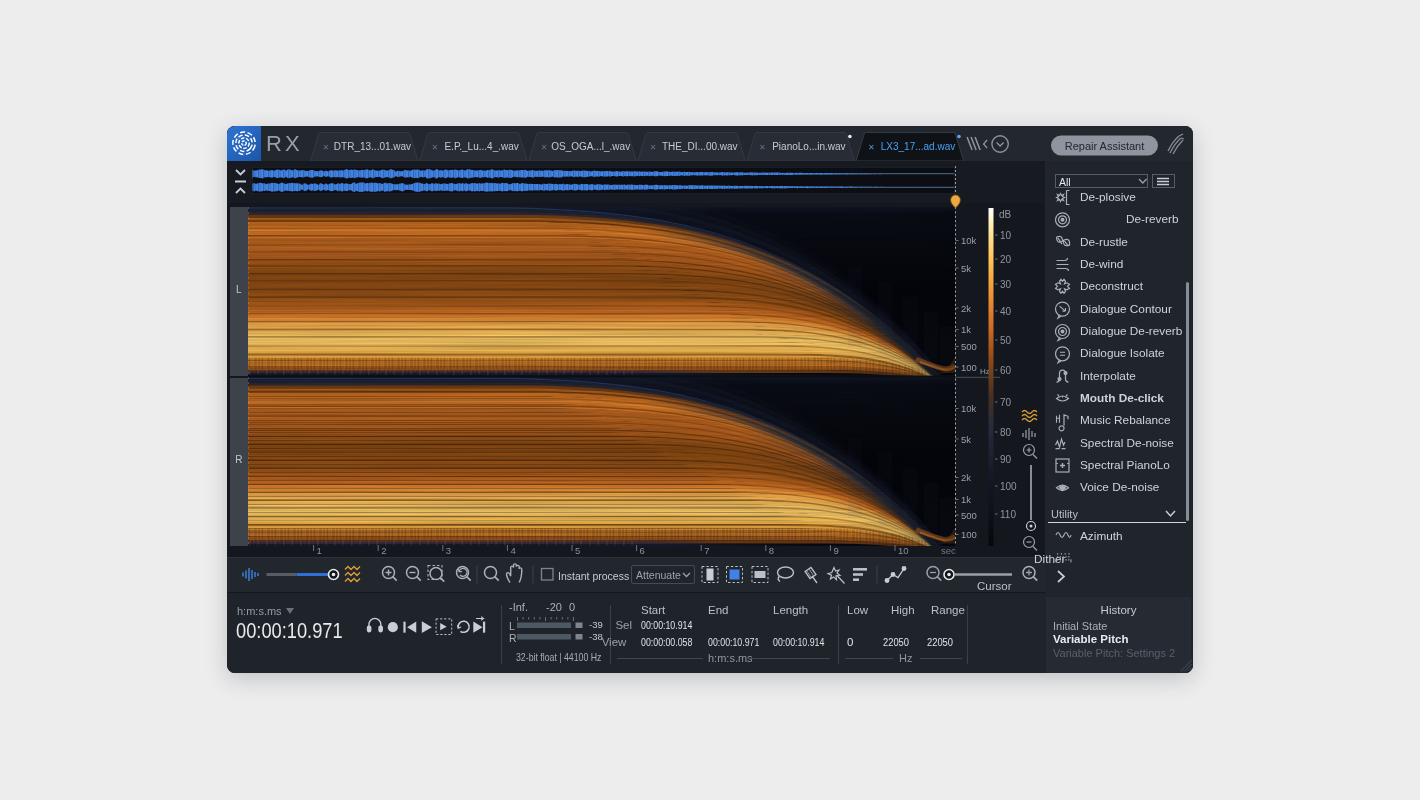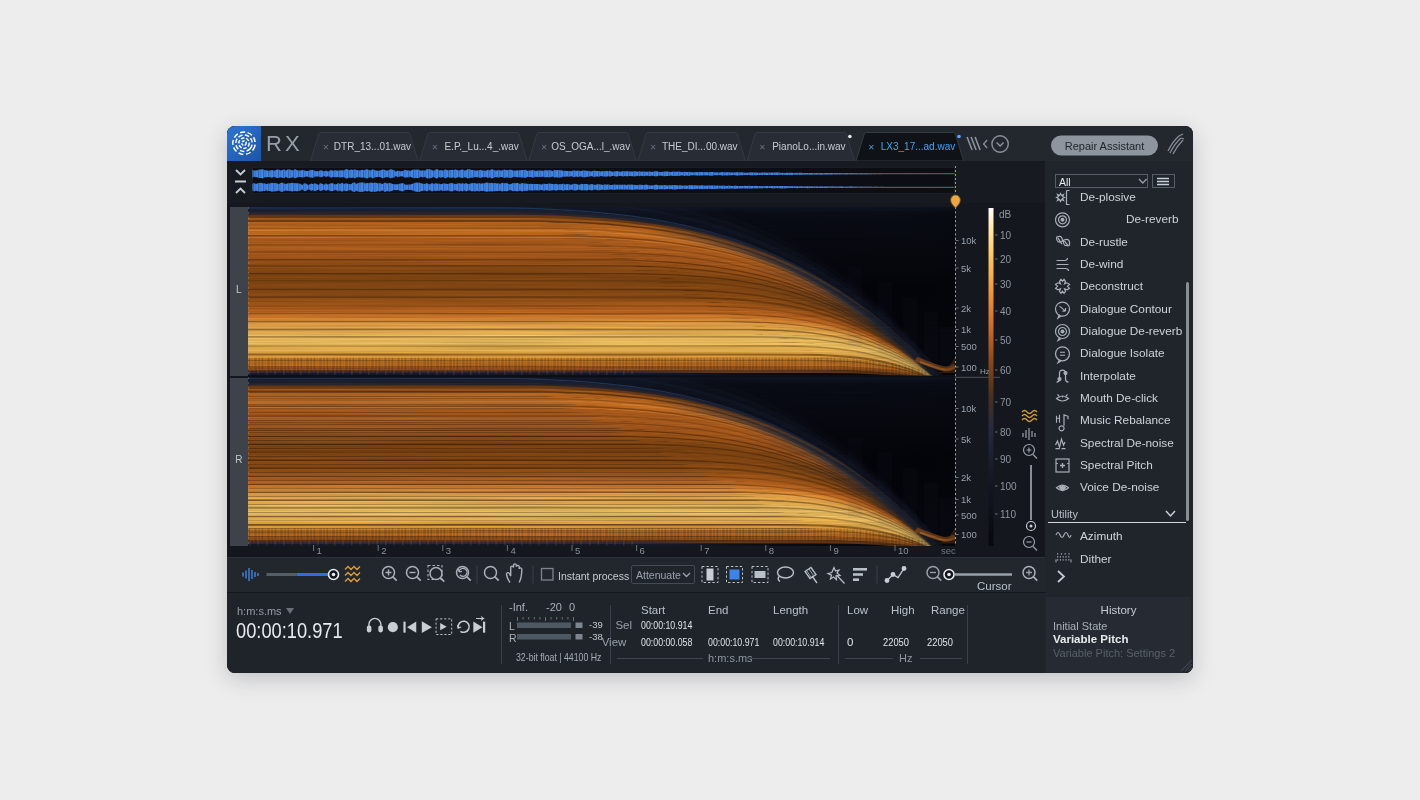--- a/index.html
+++ b/index.html
@@ -540,24 +540,24 @@
     </svg>
     <div style="position:absolute;left:853px;top:65.0px;width:130px;height:14px;font-size:11.8px;color:#ced3d9;">De-plosive</div>
     <div style="position:absolute;left:853px;top:87.3px;width:130px;height:14px;font-size:11.8px;color:#ced3d9;margin-left:46px;">De-reverb</div>
     <div style="position:absolute;left:853px;top:109.7px;width:130px;height:14px;font-size:11.8px;color:#ced3d9;">De-rustle</div>
     <div style="position:absolute;left:853px;top:132.0px;width:130px;height:14px;font-size:11.8px;color:#ced3d9;">De-wind</div>
     <div style="position:absolute;left:853px;top:154.3px;width:130px;height:14px;font-size:11.8px;color:#ced3d9;">Deconstruct</div>
     <div style="position:absolute;left:853px;top:176.6px;width:130px;height:14px;font-size:11.8px;color:#ced3d9;">Dialogue Contour</div>
     <div style="position:absolute;left:853px;top:199.0px;width:130px;height:14px;font-size:11.8px;color:#ced3d9;">Dialogue De-reverb</div>
     <div style="position:absolute;left:853px;top:221.3px;width:130px;height:14px;font-size:11.8px;color:#ced3d9;">Dialogue Isolate</div>
     <div style="position:absolute;left:853px;top:243.6px;width:130px;height:14px;font-size:11.8px;color:#ced3d9;">Interpolate</div>
-    <div style="position:absolute;left:853px;top:266.0px;width:130px;height:14px;font-size:11.8px;color:#ced3d9;">Mouth De-click</div>
+    <div style="position:absolute;left:853px;top:266.0px;width:130px;height:14px;font-size:11.8px;color:#ced3d9;font-weight:bold;">Mouth De-click</div>
     <div style="position:absolute;left:853px;top:288.3px;width:130px;height:14px;font-size:11.8px;color:#ced3d9;">Music Rebalance</div>
     <div style="position:absolute;left:853px;top:310.6px;width:130px;height:14px;font-size:11.8px;color:#ced3d9;">Spectral De-noise</div>
-    <div style="position:absolute;left:853px;top:333.0px;width:130px;height:14px;font-size:11.8px;color:#ced3d9;">Spectral Pitch</div>
+    <div style="position:absolute;left:853px;top:333.0px;width:130px;height:14px;font-size:11.8px;color:#ced3d9;">Spectral PianoLo</div>
     <div style="position:absolute;left:853px;top:355.3px;width:130px;height:14px;font-size:11.8px;color:#ced3d9;">Voice De-noise</div>
     <svg style="position:absolute;left:826px;top:0" width="26" height="547" viewBox="0 0 26 547">
       <g stroke="#aab0b8" stroke-width="1.2" fill="none">
         <g transform="translate(9.5,71.5)">
           <path d="M-5,-3 l2,1 1,-2 1,2 2,-1 -1,2 2,1 -2,1 1,2 -2,-1 -1,2 -1,-2 -2,1 1,-2 -2,-1 2,-1 z"></path>
           <path d="M4,-7 v14 h3 M4,-7 h3"></path>
         </g>
         <g transform="translate(9.5,93.8)">
           <circle r="7"></circle>
           <circle r="4"></circle>
@@ -616,21 +616,21 @@
           <ellipse rx="2.8" ry="1.8" fill="#aab0b8"></ellipse>
         </g>
       </g>
     </svg>
     <div style="position:absolute;left:824px;top:382px;width:60px;height:13px;font-size:11px;color:#b9c0c6;">Utility</div>
     <svg style="position:absolute;left:938px;top:384px" width="12" height="9">
       <path d="M1,1 l4.5,5 4.5,-5" stroke="#c8ced6" stroke-width="1.5" fill="none"></path>
     </svg>
     <div style="position:absolute;left:821px;top:396px;width:138px;height:1px;background:#d3d7dc;"></div>
     <div style="position:absolute;left:853px;top:404px;width:100px;height:14px;font-size:11.8px;color:#ced3d9;">Azimuth</div>
-    <div style="position:absolute;left:853px;top:427px;width:100px;height:14px;font-size:11.8px;color:#ced3d9;">Dither</div>
+    <div style="position:absolute;left:807px;top:427px;width:100px;height:14px;font-size:11.8px;color:#ced3d9;">Dither</div>
     <svg style="position:absolute;left:828px;top:402px" width="18" height="44" viewBox="0 0 18 44">
       <g stroke="#aab0b8" stroke-width="1.2" fill="none">
         <path d="M1,7 q2,-5 4,0 t4,0 t4,0 t3,0"></path>
         <g transform="translate(0,22.4)">
           <path d="M2,9.5 h13 M2,6.5 h13" stroke-dasharray="1.2 1.6"></path>
           <path d="M2,3.5 h13" stroke-dasharray="1.2 2.6"></path>
           <path d="M1,12 v-3 m15,3 v-3" stroke-width="1"></path>
         </g>
       </g>
     </svg>

